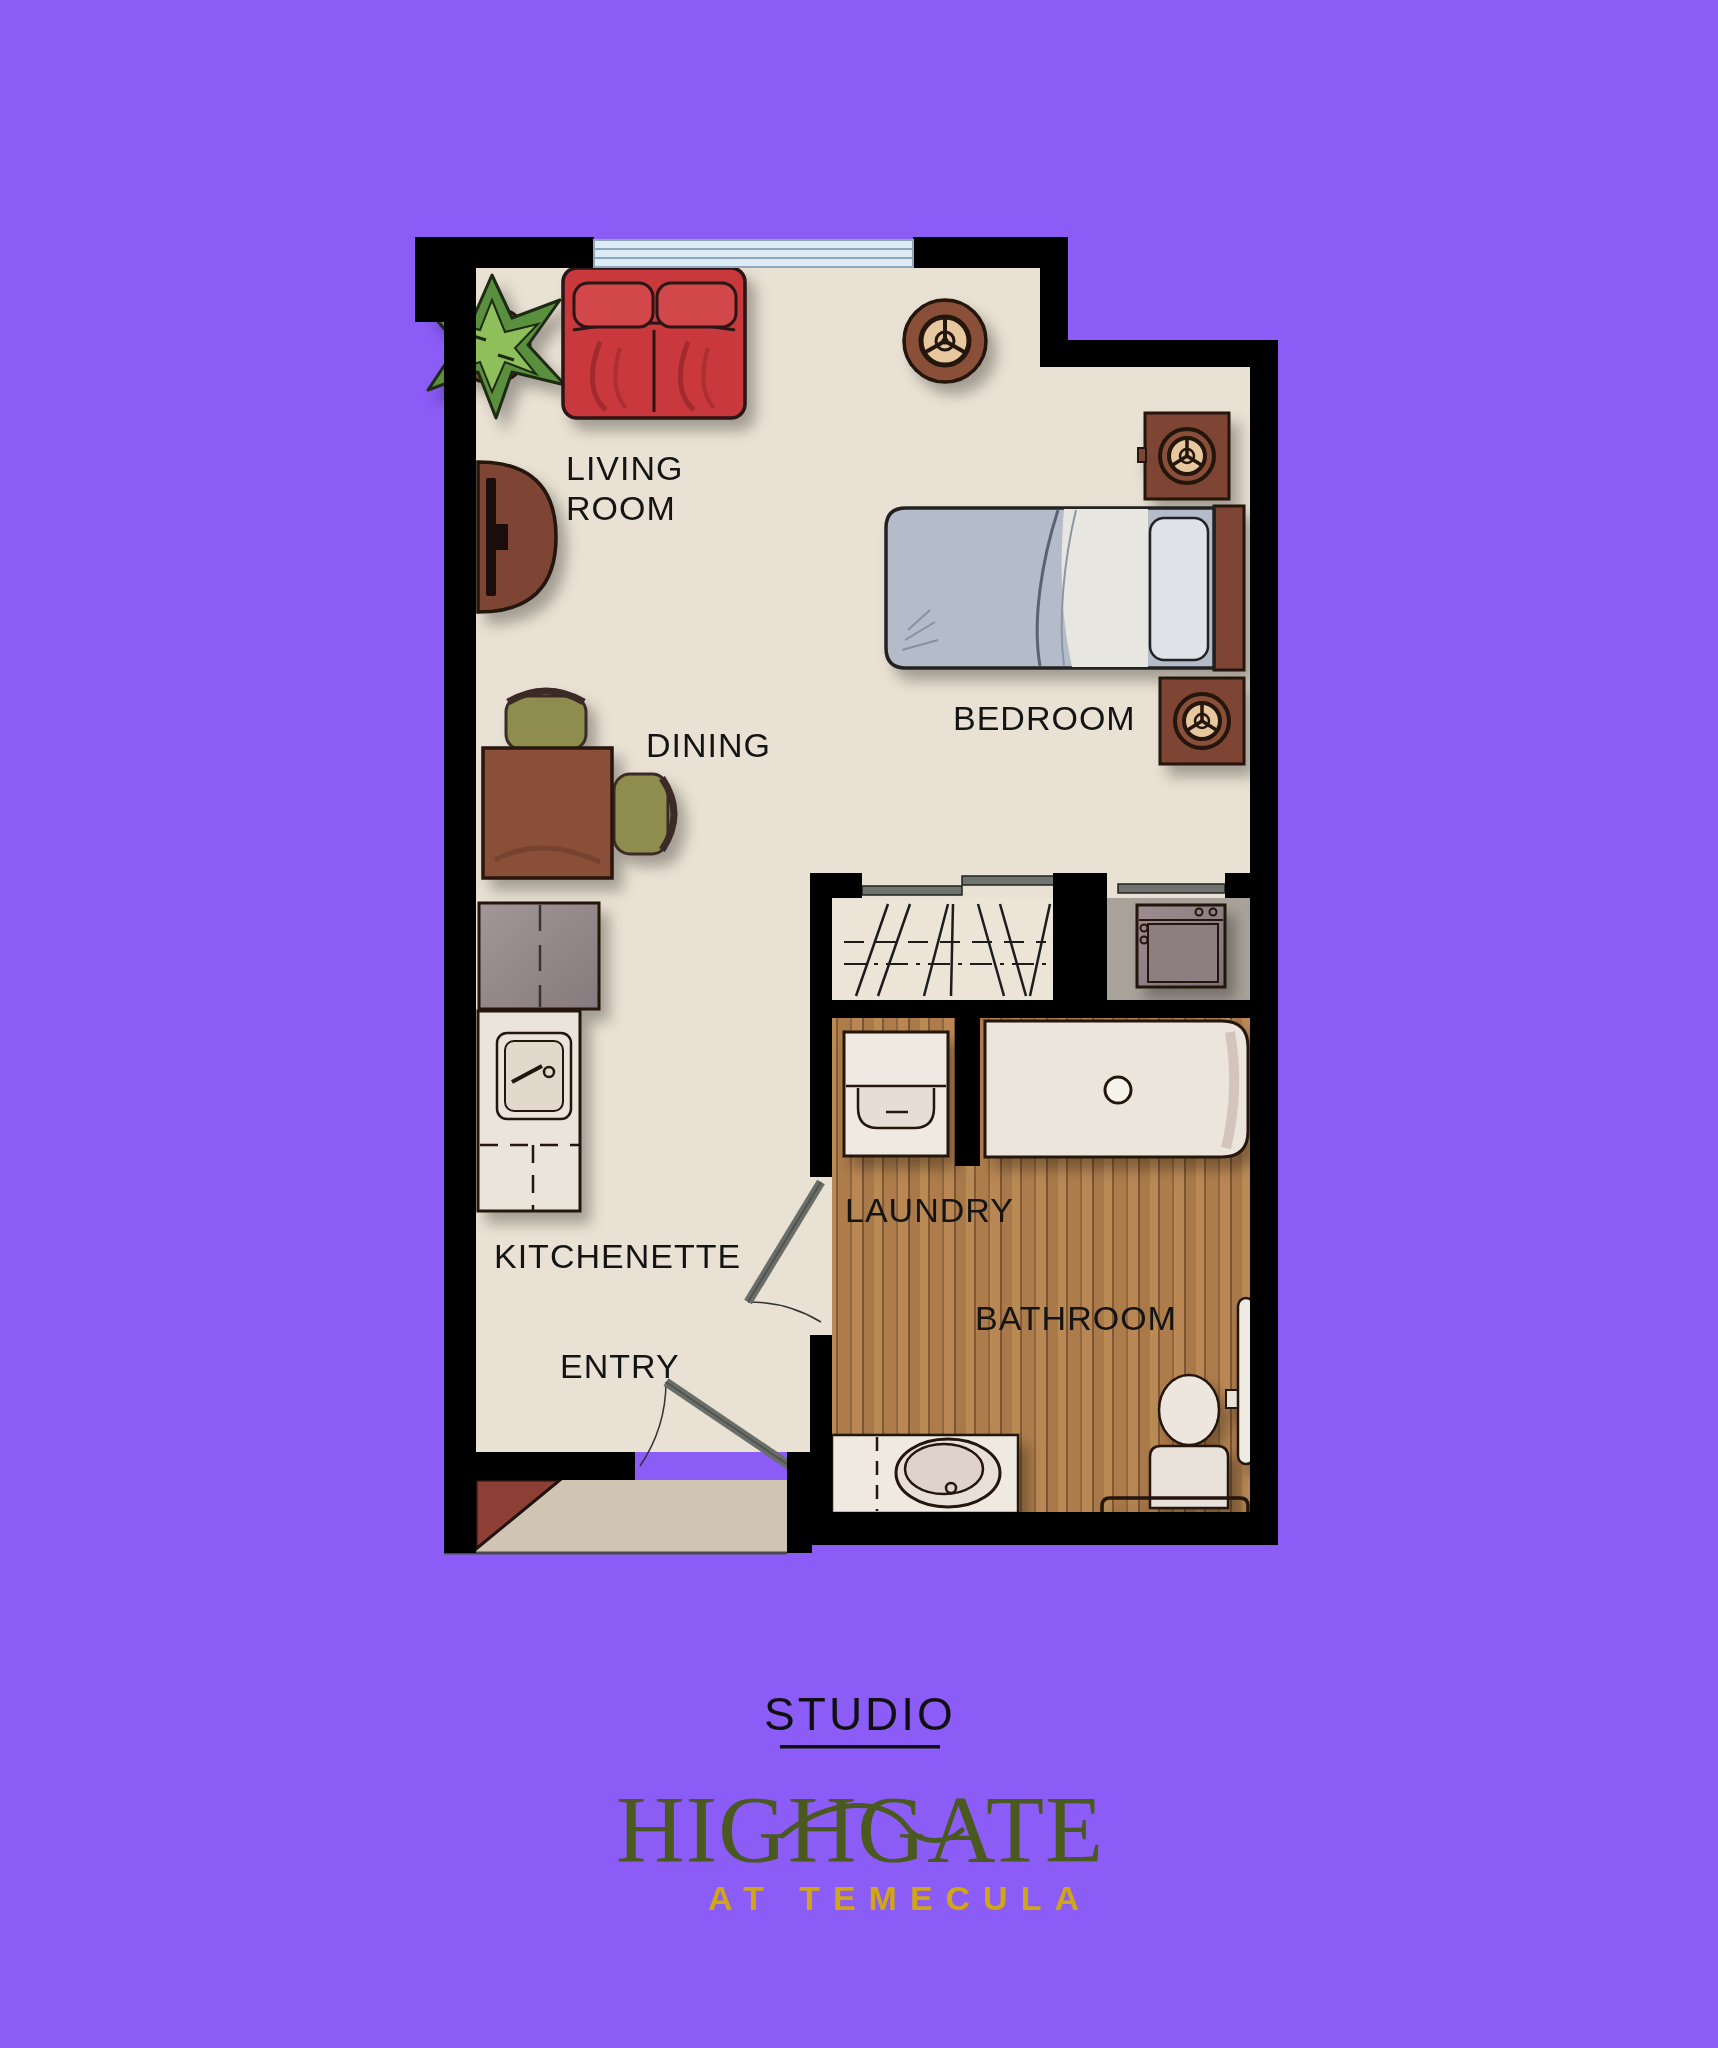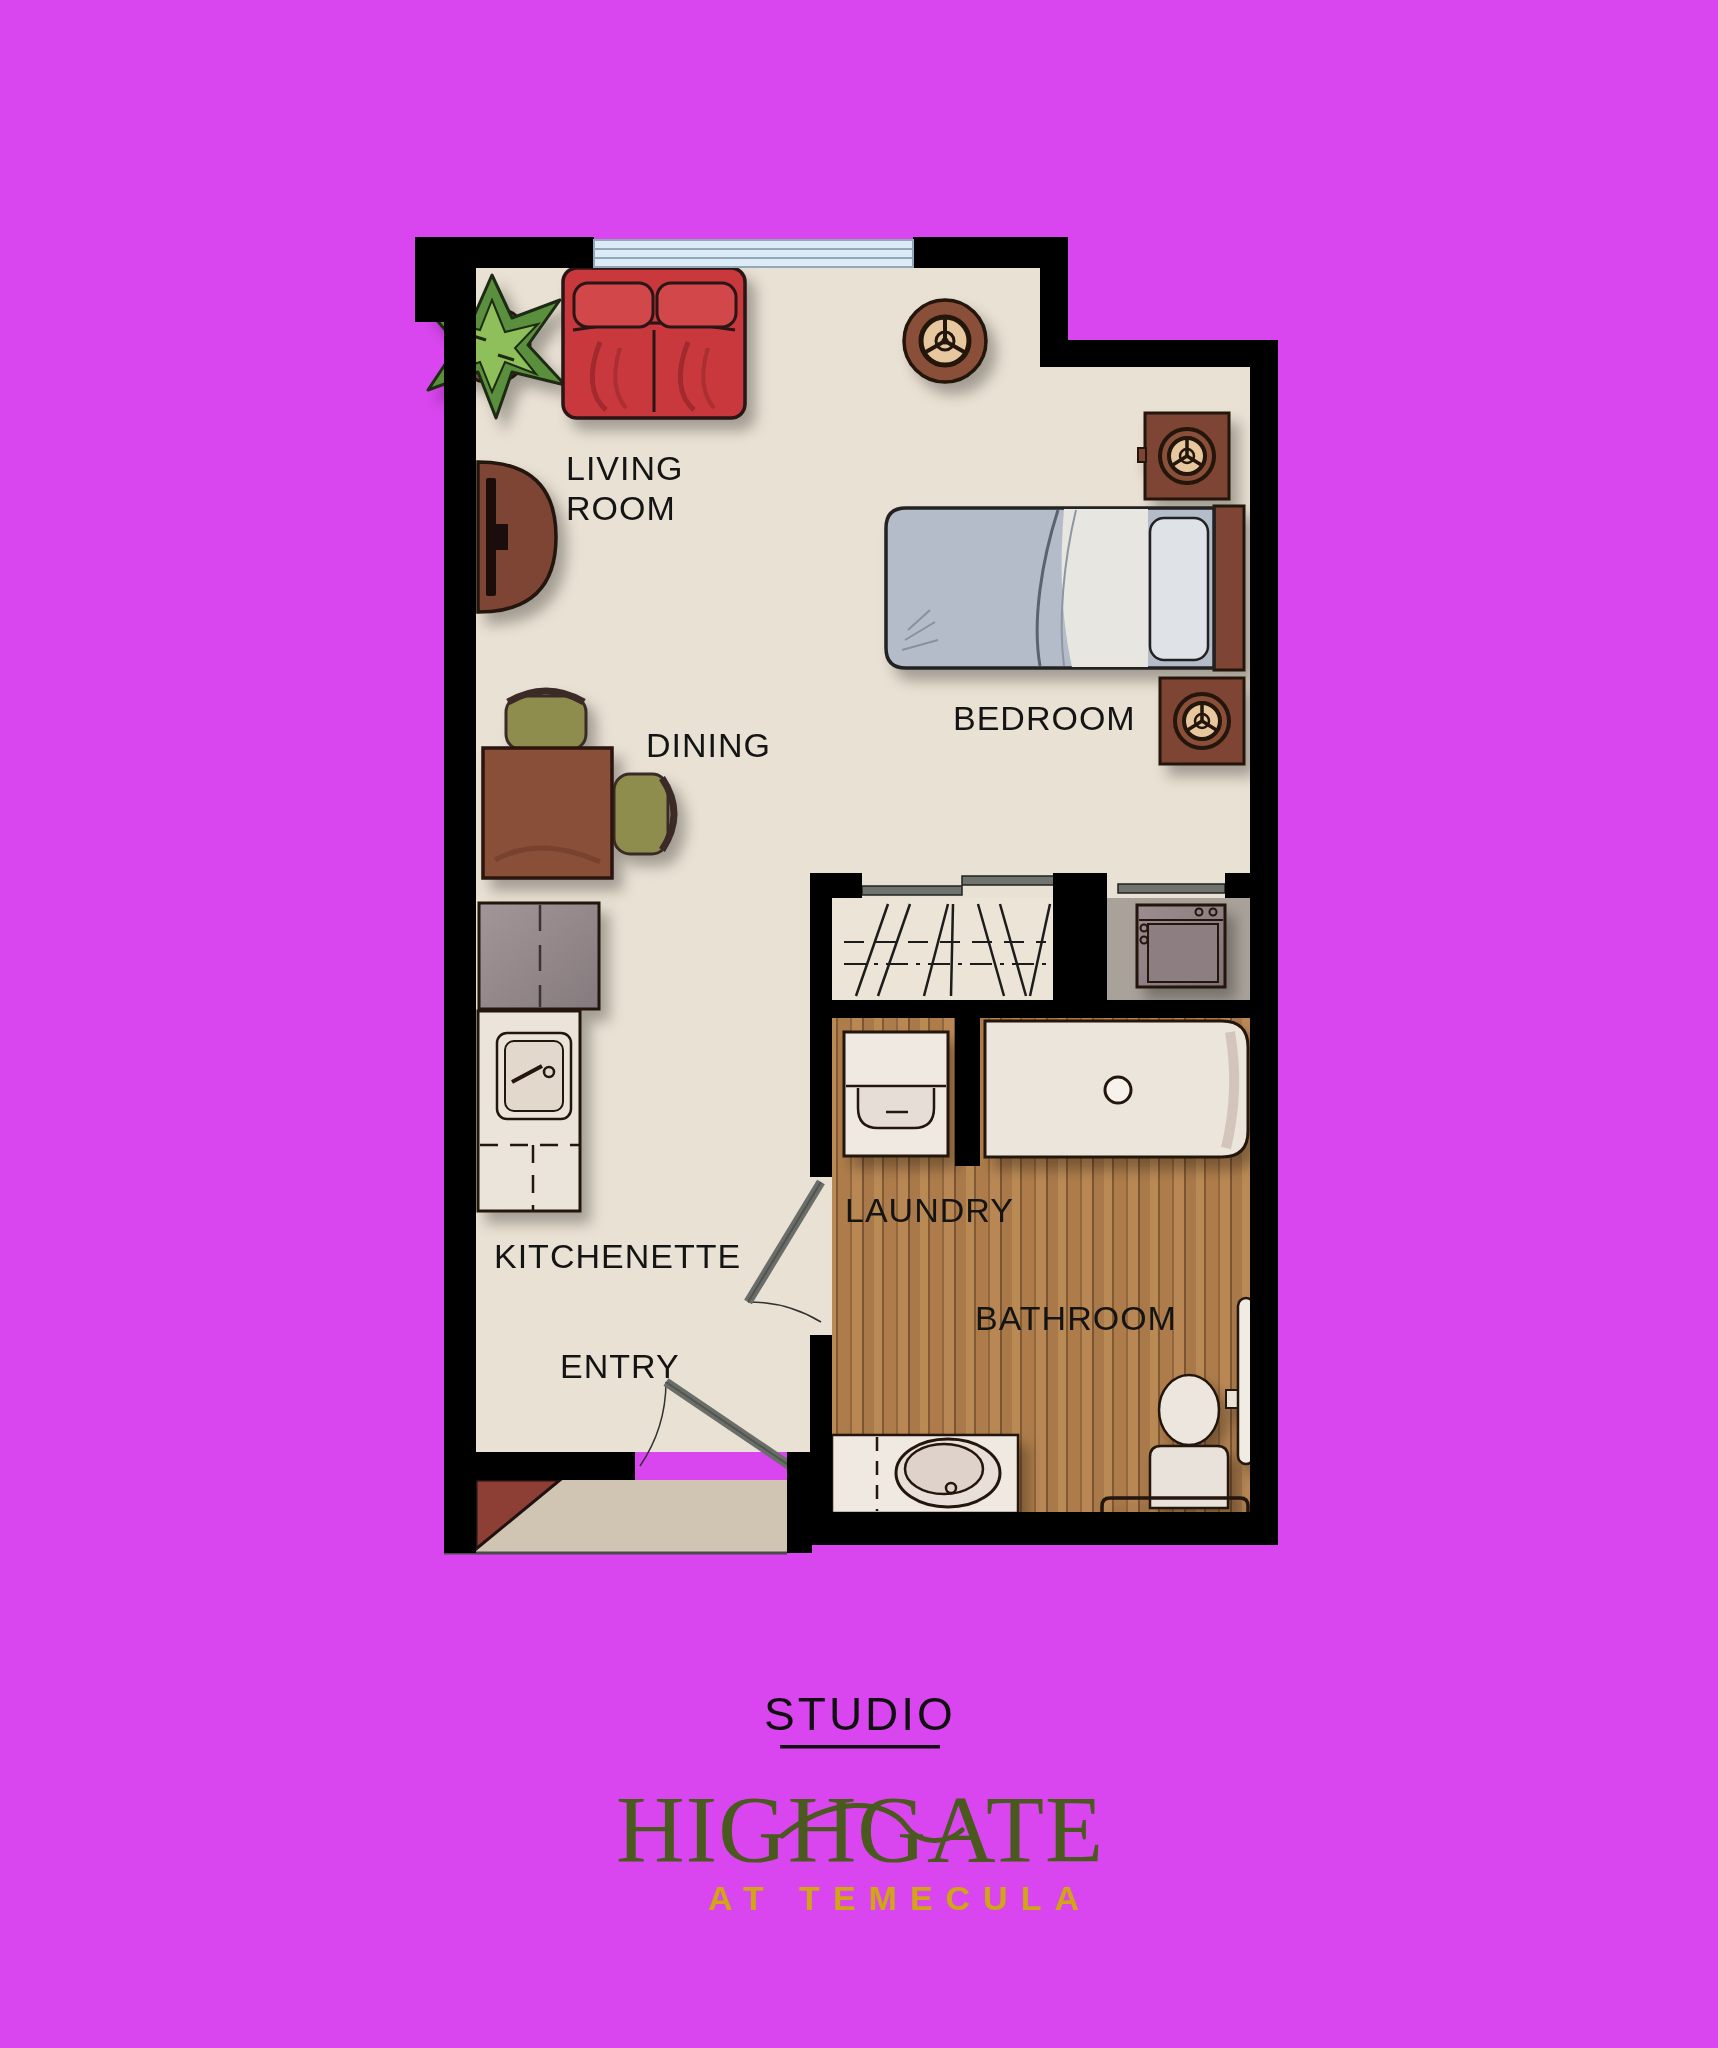--- a/index.html
+++ b/index.html
@@ -1,16 +1,16 @@
 <!DOCTYPE html>
 <html><head>
 <meta charset="utf-8">
 <style>
   html,body{margin:0;padding:0;background:#ffffff;}
-  .page{position:relative;width:1718px;height:2048px;background:#d946ef;overflow:hidden;
+  .page{position:relative;width:1718px;height:2048px;background:#8b5cf6;overflow:hidden;
         font-family:"Liberation Sans",sans-serif;}
   svg{display:block;}
   .room-label{font-family:"Liberation Sans",sans-serif;font-size:34px;fill:#141414;letter-spacing:1px;}
   .logo-studio{font-family:"Liberation Sans",sans-serif;font-size:46px;fill:#101010;letter-spacing:3px;}
   .logo-brand{font-family:"Liberation Serif",serif;font-size:95px;fill:#4a591d;letter-spacing:1px;}
   .logo-tag{font-family:"Liberation Sans",sans-serif;font-size:34px;font-weight:bold;fill:#d0a516;letter-spacing:13px;}
 </style>
 </head>
 <body>
 

